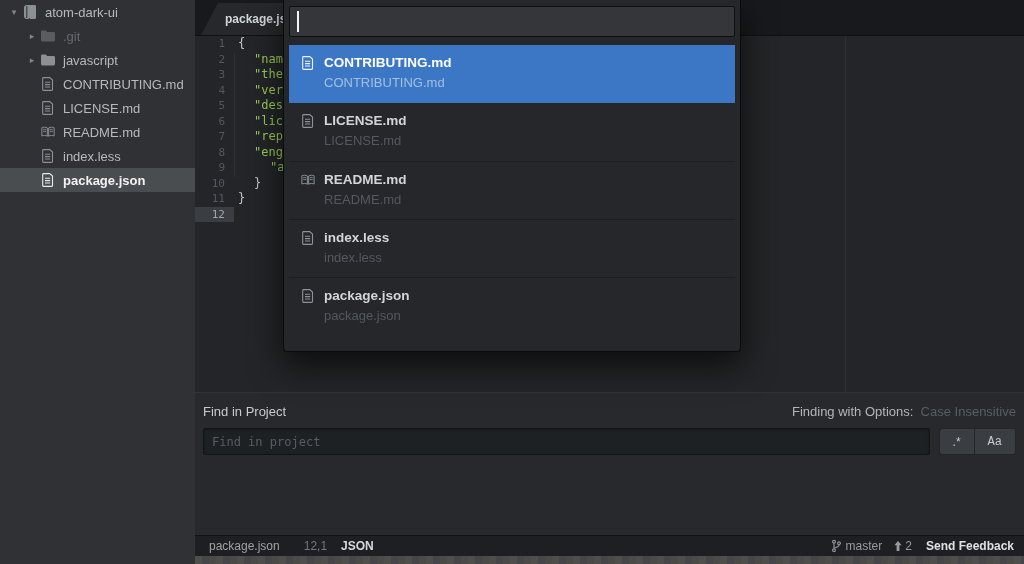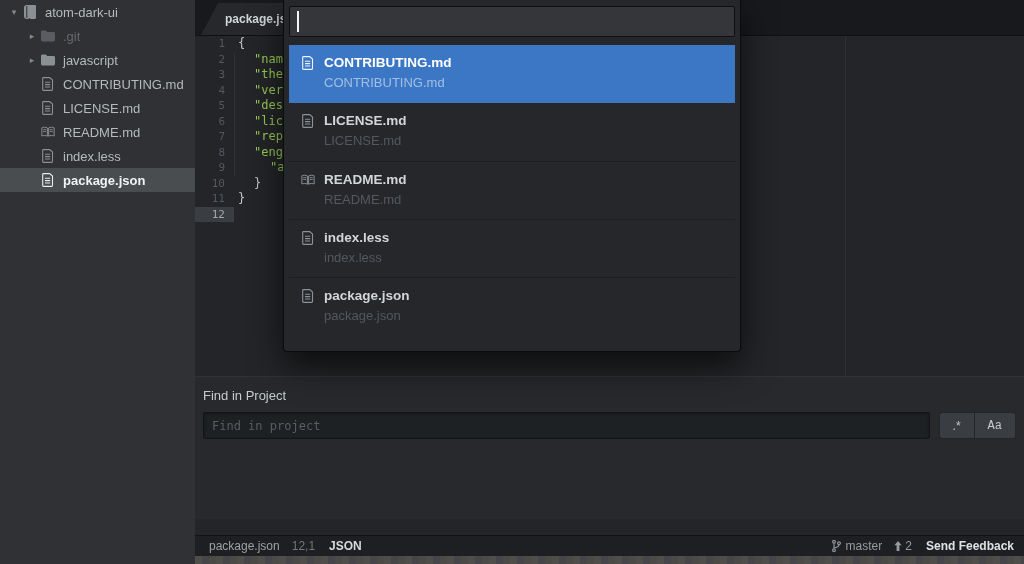--- a/index.html
+++ b/index.html
@@ -47,21 +47,21 @@
   .fitem .ficon{width:14px;height:14px;margin-right:9px;color:#8d9296;flex:0 0 14px;}
   .fitem .ficon svg{width:14px;height:14px;display:block;}
   .fitem .ftitle{font-size:13.5px;font-weight:bold;color:#d3d6d9;}
   .fitem .fsub{margin-left:23px;margin-top:5px;font-size:13px;color:#54585d;}
   .fitem.selected{background:#3b77c5;border-top:none;}
   .fitem.selected + .fitem{border-top:none;}
   .fitem.selected .ftitle{color:#ffffff;}
   .fitem.selected .fsub{color:rgba(255,255,255,0.52);}
   .fitem.selected .ficon{color:#eef4fb;}
   
-  .findpanel{position:absolute;left:195px;top:376px;right:0;height:143px;background:#27292c;
+  .findpanel{position:absolute;left:195px;top:392px;right:0;height:143px;background:#27292c;
              border-top:1px solid rgba(255,255,255,0.05);box-sizing:border-box;padding:11px 8px 0 8px;z-index:1;}
   .fp-head{display:flex;justify-content:space-between;font-size:13px;}
   .fp-title{color:#c8cbce;}
   .fp-opts{color:#b3b6b9;}
   .fp-opts .val{color:#595e63;}
   .fp-row{display:flex;margin-top:9px;gap:9px;align-items:center;}
   .fp-input{flex:1;height:25px;background:#1e2124;border:1px solid #121416;border-radius:2px;
             box-shadow:inset 0 1px 3px rgba(0,0,0,.35);
             display:flex;align-items:center;padding:0 8px;
             font-family:"DejaVu Sans Mono",monospace;font-size:12px;color:#585d62;white-space:nowrap;overflow:hidden;}
@@ -69,21 +69,21 @@
        color:#c6c9cc;font-size:12px;display:flex;align-items:center;justify-content:center;padding:0 13px;}
   .btn-group{display:flex;}
   .btn-group .btn:first-child{border-radius:3px 0 0 3px;border-right:none;}
   .btn-group .btn:last-child{border-radius:0 3px 3px 0;}
   .btn.serif{font-family:Liberation Mono, monospace;}
   
   .statusbar{position:absolute;left:195px;top:535px;right:0;height:21px;background:#1d1f22;
              border-top:1px solid #101214;display:flex;align-items:center;padding:0 10px;
              font-size:12px;z-index:1;box-sizing:border-box;}
   .sb-file{color:#9fa2a5;margin-left:4px;}
-  .sb-pos{color:#73777b;margin-left:12px;}
+  .sb-pos{color:#73777b;margin-left:24px;}
   .sb-grammar{color:#d7d9db;font-weight:bold;margin-left:14px;}
   .sb-right{margin-left:auto;display:flex;align-items:flex-end;color:#989b9e;}
   .sb-right svg{display:block;}
   .sb-branch-label{margin-left:4px;}
   .sb-ahead{margin-left:12px;display:flex;align-items:center;}
   .sb-ahead .cnt{margin-left:3px;}
   .sb-feedback{color:#dfe1e3;font-weight:bold;margin-left:14px;}
   
   .bottomstrip{position:absolute;left:195px;top:556px;right:0;height:8px;
                background:repeating-linear-gradient(90deg,#504e4b 0 7px,#464549 7px 14px,#4c4a46 14px 21px);z-index:1;}
@@ -299,20 +299,24 @@
             <span class="ftitle">package.json</span>
           </div>
           <div class="fsub">package.json</div>
         </div>
       </div>
   </div>
 
   <div class="findpanel">
     <div class="fp-head">
       <span class="fp-title">Find in Project</span>
+      <span class="fp-opts">
+        <span>Finding with Options:</span>
+        <span class="val">&nbsp;</span><span class="val">Case Insensitive</span>
+      </span>
     </div>
     <div class="fp-row">
       <div class="fp-input">Find in project</div>
       <div class="btn-group">
         <div class="btn">.*</div>
         <div class="btn serif">Aa</div>
       </div>
     </div>
     <div class="fp-row">
     </div>

